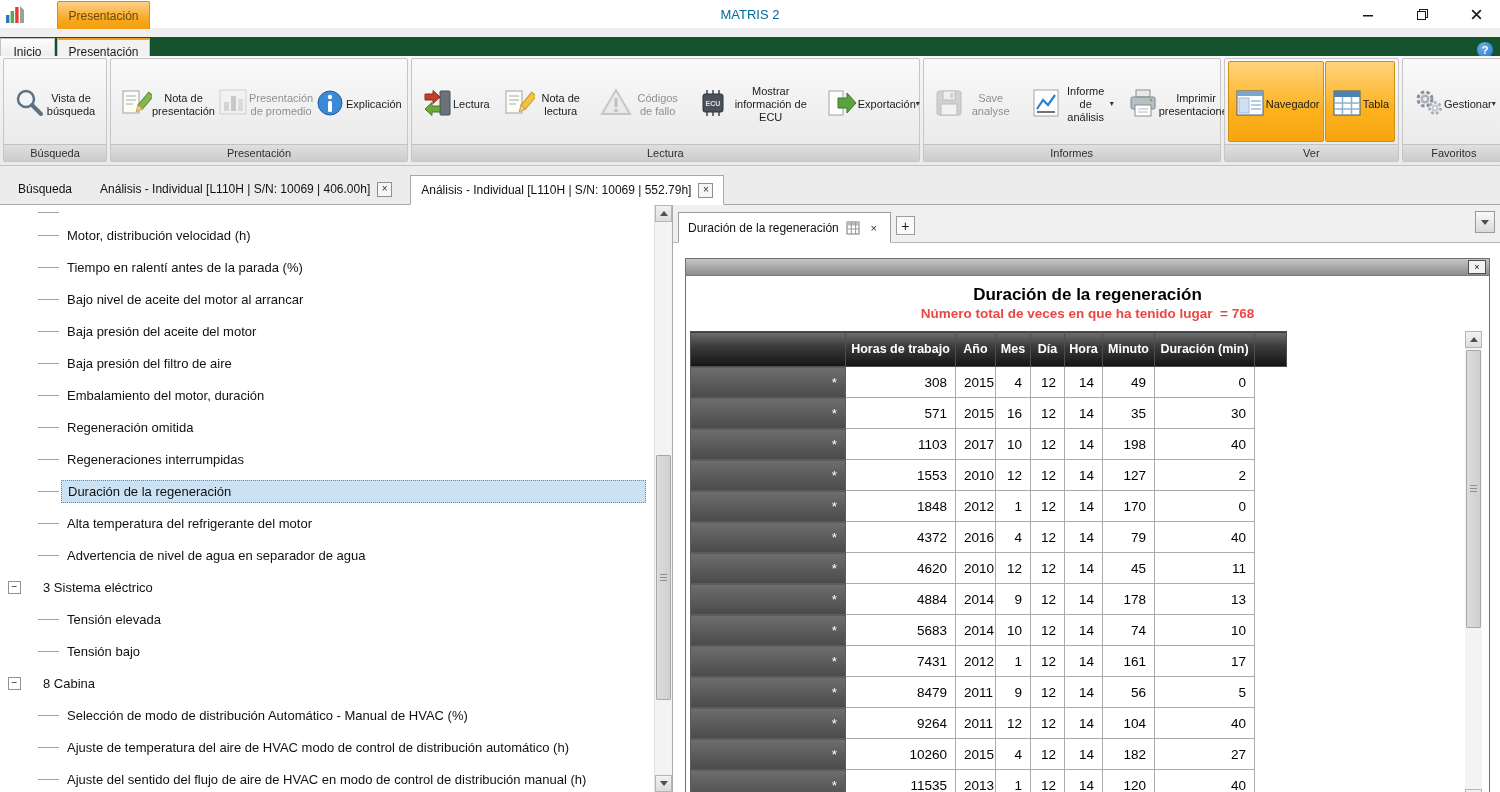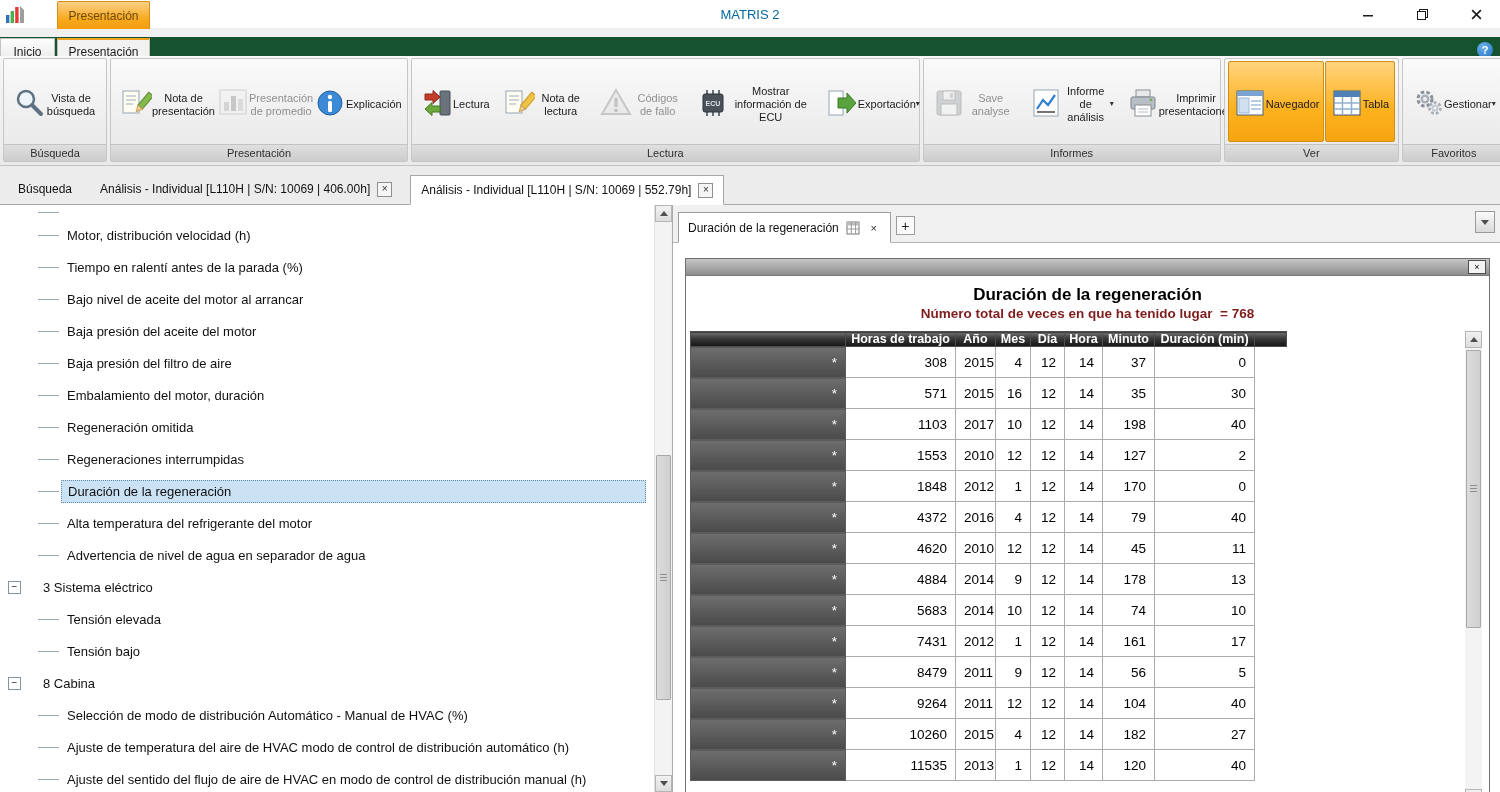--- a/index.html
+++ b/index.html
@@ -92,26 +92,26 @@
   justify-content:center;font-size:14px;color:#222;margin:0 0 7px 5px;cursor:pointer}
 .strip-menu-btn{margin-left:auto;margin-bottom:9px;width:20px;height:22px;border:1px solid #9a9a9a;
   background:linear-gradient(180deg,#fafafa,#d9d9d9);display:flex;align-items:center;justify-content:center;cursor:pointer}
 
 .result-content{position:absolute;left:0;top:38px;right:0;bottom:0;background:#fff;overflow:hidden}
 .inner-window{position:absolute;left:12px;top:15px;right:10px;height:552px;border:1px solid #6f6f6f;background:#fff}
 .inner-header{height:17px;background:linear-gradient(180deg,#c6c6c6,#8d8d8d);border-bottom:1px solid #7a7a7a;position:relative}
 .inner-close{position:absolute;right:3px;top:1px;width:18px;height:14px;background:#f3f3f3;border:1px solid #4f4f4f;
   display:flex;align-items:center;justify-content:center;font-size:9px;color:#111;cursor:pointer}
 .result-title{margin-top:9px;text-align:center;font-size:17px;font-weight:bold;color:#000}
-.result-subtitle{text-align:center;font-size:13.5px;font-weight:bold;color:#7f1d1d;margin-top:1px;white-space:pre-wrap}
+.result-subtitle{text-align:center;font-size:13.5px;font-weight:bold;color:#ef4444;margin-top:1px;white-space:pre-wrap}
 
 .table-zone{display:flex;align-items:stretch;margin:10px 7px 0 4px;height:475px;position:relative}
 .grid-region{width:776px;background:#fff;overflow:hidden;position:relative}
 table.grid{border-collapse:collapse;table-layout:fixed;width:596px}
-table.grid th{height:15px;background:linear-gradient(180deg,#6f6f6f,#3c3c3c 40%,#141414);
+table.grid th{height:35px;background:linear-gradient(180deg,#6f6f6f,#3c3c3c 40%,#141414);
   color:#fff;font-size:12.5px;font-weight:bold;border:1px solid #4e4e4e;padding:0 3px;text-align:center;overflow:hidden;white-space:nowrap}
 table.grid td{height:31px;font-size:13.5px;color:#000;background:#fff;border:1px solid #ababab;
   padding:0 8px;text-align:right;overflow:hidden;white-space:nowrap}
 table.grid td.rowhead{background:linear-gradient(180deg,#6e6e6e,#4a4a4a);color:#fff;border-color:#5c5c5c}
 table.grid td.nofill{border:none;background:transparent}
 .sb-table{position:relative;width:17px;height:100%;background:#f3f3f3;flex:0 0 17px}
 </style>
 </head>
 <body>
 
@@ -531,21 +531,21 @@
                     </tr>
                   </thead>
                   <tbody>
                     <tr>
                       <td class="rowhead">*</td>
                       <td>308</td>
                       <td>2015</td>
                       <td>4</td>
                       <td>12</td>
                       <td>14</td>
-                      <td>37</td>
+                      <td>49</td>
                       <td>0</td>
                       <td class="nofill"></td>
                     </tr>
                     <tr>
                       <td class="rowhead">*</td>
                       <td>571</td>
                       <td>2015</td>
                       <td>16</td>
                       <td>12</td>
                       <td>14</td>

